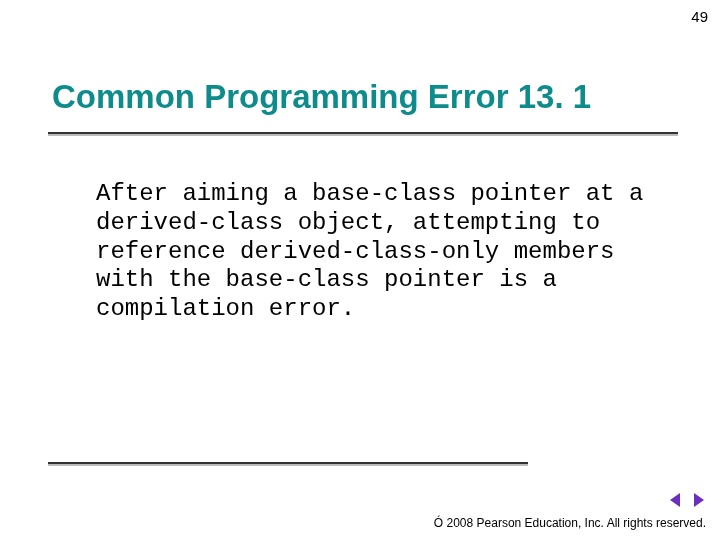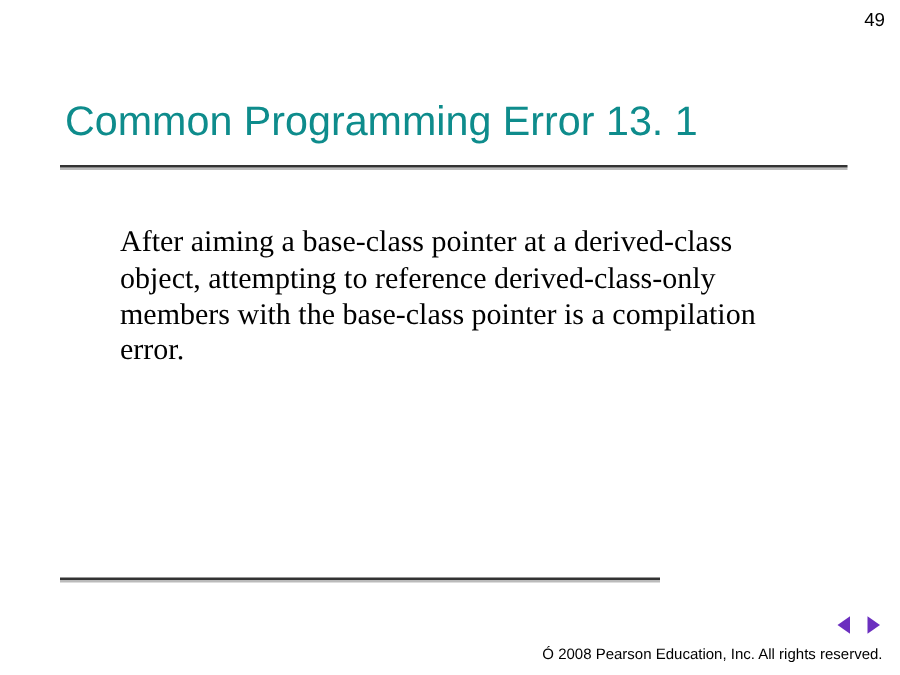--- a/index.html
+++ b/index.html
@@ -20,40 +20,41 @@
     font-size: 15px;
     color: #000;
     text-align: center;
   }
   .title {
     position: absolute;
     top: 78px;
     left: 52px;
     font-family: Arial, Helvetica, sans-serif;
     font-size: 33px;
-    font-weight: normal;
+    font-weight: bold;
     color: #0e8c8c;
   }
   .rule-top {
     position: absolute;
     top: 132px;
     left: 48px;
     width: 630px;
     height: 2px;
     background: #333;
     box-shadow: 0 2px 0 0 #bbb;
   }
   .body-text {
     position: absolute;
     top: 180px;
     left: 96px;
     width: 555px;
     font-size: 24px;
     line-height: 1.2;
     color: #000;
+    font-family: Liberation Mono, monospace;
   }
   .rule-bottom {
     position: absolute;
     top: 462px;
     left: 48px;
     width: 480px;
     height: 2px;
     background: #333;
     box-shadow: 0 2px 0 0 #bbb;
   }

